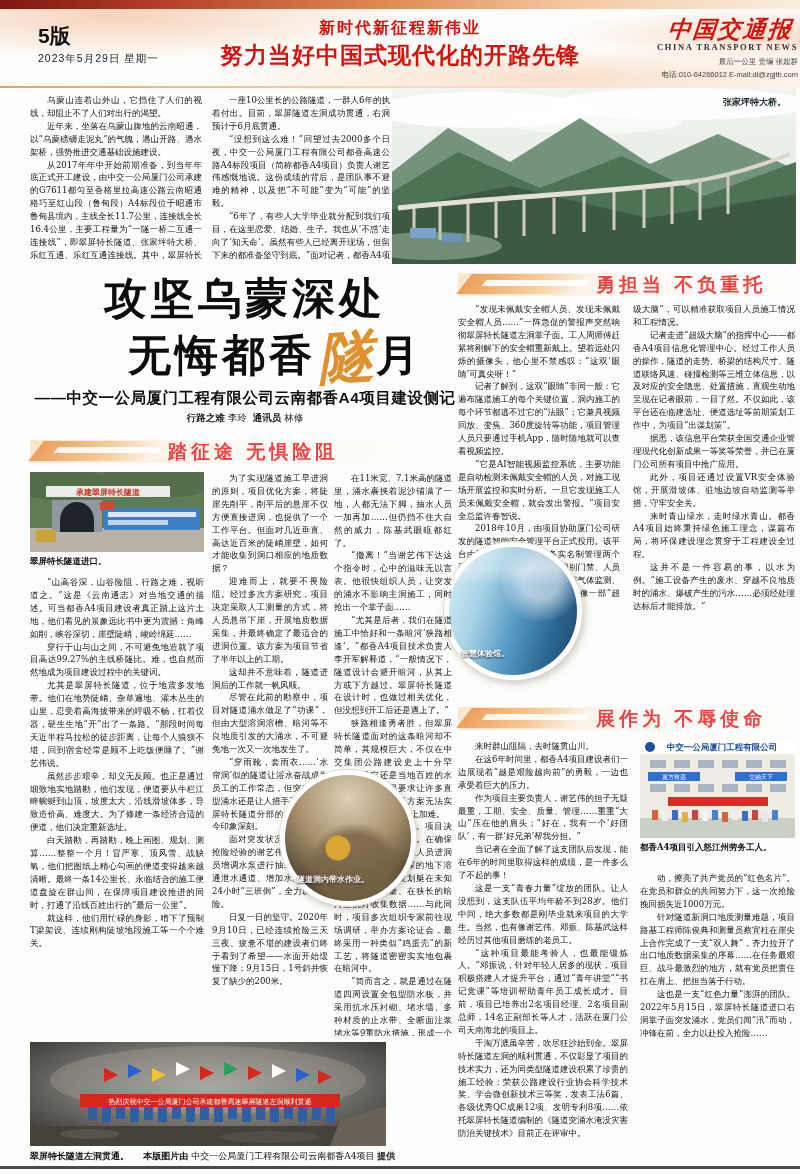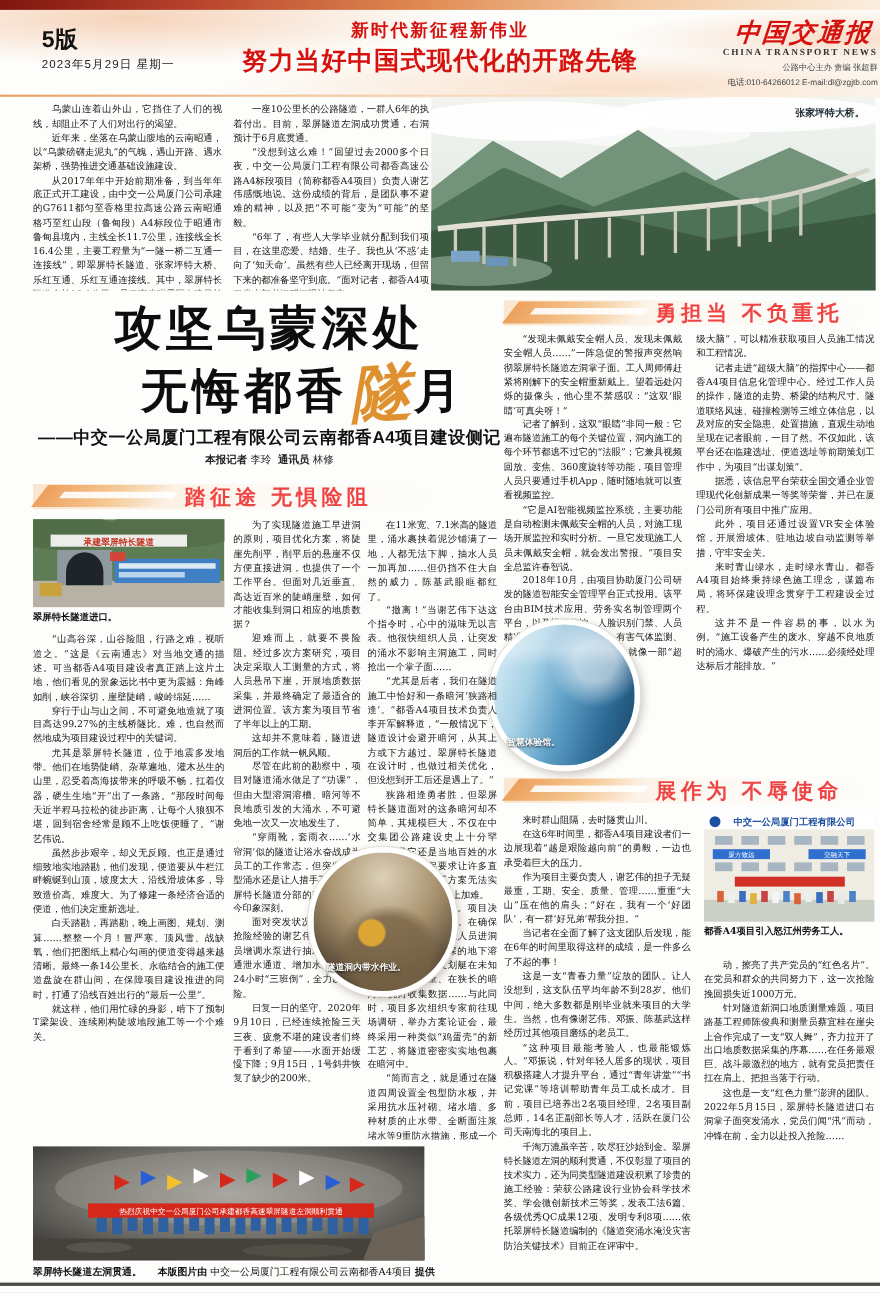--- a/index.html
+++ b/index.html
@@ -75,21 +75,21 @@
   <div class="abs" style="left:0;top:86px;width:800px;height:2px;background:linear-gradient(90deg,#e9a064,#f6d8ba,#fdf2e6);"></div>
 
   <div class="abs page-num" style="left:38px;top:22px;">5版</div>
   <div class="abs page-date" style="left:38px;top:52px;">2023年5月29日 星期一</div>
 
   <div class="abs slogan-s" style="left:190px;top:18px;width:420px;">新时代新征程新伟业</div>
   <div class="abs slogan-l" style="left:150px;top:40px;width:500px;">努力当好中国式现代化的开路先锋</div>
 
   <div class="abs brand" style="left:668px;top:14px;">中国交通报</div>
   <div class="abs brand-en" style="left:648px;top:42px;width:150px;text-align:right;">CHINA TRANSPORT NEWS</div>
-  <div class="abs hdr-small" style="left:598px;top:57px;width:200px;text-align:right;">公路中心主办 责编 张超群</div>
+  <div class="abs hdr-small" style="left:598px;top:57px;width:200px;text-align:right;">最后一公里 责编 张超群</div>
   <div class="abs hdr-small" style="left:568px;top:70px;width:230px;text-align:right;">电话:010-64266012  E-mail:dl@zgjtb.com</div>
 
   <div class="abs bodycol" style="left:30px;top:94px;width:172px;height:170px;">
       <p>乌蒙山连着山外山，它挡住了人们的视线，却阻止不了人们对出行的渴望。</p>
       <p>近年来，坐落在乌蒙山腹地的云南昭通，以“乌蒙磅礴走泥丸”的气魄，遇山开路、遇水架桥，强势推进交通基础设施建设。</p>
       <p>从2017年年中开始前期准备，到当年年底正式开工建设，由中交一公局厦门公司承建的G7611都匀至香格里拉高速公路云南昭通格巧至红山段（鲁甸段）A4标段位于昭通市鲁甸县境内，主线全长11.7公里，连接线全长16.4公里，主要工程量为“一隧一桥二互通一连接线”，即翠屏特长隧道、张家坪特大桥、乐红互通、乐红互通连接线。其中，翠屏特长隧道全长10.1公里，是云南省强震区在建最长公路隧道、中交集团三级子公司独立承建的首座万米长隧，因地震频发、地质复杂，施工难度极大。</p>
     </div>
   <div class="abs bodycol" style="left:212px;top:94px;width:178px;height:170px;">
       <p>一座10公里长的公路隧道，一群人6年的执着付出。目前，翠屏隧道左洞成功贯通，右洞预计于6月底贯通。</p>
       <p>“没想到这么难！”回望过去2000多个日夜，中交一公局厦门工程有限公司都香高速公路A4标段项目（简称都香A4项目）负责人谢艺伟感慨地说。这份成绩的背后，是团队事不避难的精神，以及把“不可能”变为“可能”的坚毅。</p>
@@ -134,21 +134,21 @@
     <div class="abs hero-cap" style="right:10px;top:8px;">张家坪特大桥。</div>
   </div>
 
   <div class="abs" style="left:30px;top:270px;width:430px;height:162px;">
     <div class="abs hl1" style="left:28px;top:0;margin-left:46px;">攻坚乌蒙深处</div>
     <div class="abs" style="left:98px;top:50px;white-space:nowrap;">
       <span class="hl2">无悔都香</span><span class="hl-char">隧</span><span class="hl2">月</span>
     </div>
     <div class="abs hl-sub" style="left:0;top:118px;width:430px;">——中交一公局厦门工程有限公司云南都香A4项目建设侧记</div>
     <div class="abs hl-by" style="left:0;top:142px;width:430px;">
-      <b>本报记者</b>
+      <b>行路之难</b>
       <span>李玲</span>&nbsp;
       <b>通讯员</b>
       <span>林修</span>
     </div>
   </div>
 
   <div class="abs sec" style="left:458px;top:271px;width:337px;">
     <div class="band"></div>
     <div class="wedge"></div>
     <div class="wedge2"></div>
@@ -159,21 +159,21 @@
       <p>记者了解到，这双“眼睛”非同一般：它遍布隧道施工的每个关键位置，洞内施工的每个环节都逃不过它的“法眼”；它兼具视频回放、变焦、360度旋转等功能，项目管理人员只要通过手机App，随时随地就可以查看视频监控。</p>
       <p>“它是AI智能视频监控系统，主要功能是自动检测未佩戴安全帽的人员，对施工现场开展监控和实时分析。一旦它发现施工人员未佩戴安全帽，就会发出警报。”项目安全总监许春智说。</p>
       <p>2018年10月，由项目协助厦门公司研发的隧道智能安全管理平台正式投用。该平台由BIM技术应用、劳务实名制管理两个平台，以及视频监控、人脸识别门禁、人员精准定位、安全步距监测、有害气体监测、洞内语音对讲6大系统组成，就像一部“超级大脑”，可以精准获取项目人员施工情况和工程情况。</p>
       <p>记者走进“超级大脑”的指挥中心——都香A4项目信息化管理中心。经过工作人员的操作，隧道的走势、桥梁的结构尺寸、隧道联络风速、碰撞检测等三维立体信息，以及对应的安全隐患、处置措施，直观生动地呈现在记者眼前，一目了然。不仅如此，该平台还在临建选址、便道选址等前期策划工作中，为项目“出谋划策”。</p>
       <p>据悉，该信息平台荣获全国交通企业管理现代化创新成果一等奖等荣誉，并已在厦门公司所有项目中推广应用。</p>
       <p>此外，项目还通过设置VR安全体验馆，开展滑坡体、驻地边坡自动监测等举措，守牢安全关。</p>
       <p>来时青山绿水，走时绿水青山。都香A4项目始终秉持绿色施工理念，谋篇布局，将环保建设理念贯穿于工程建设全过程。</p>
       <p>这并不是一件容易的事，以水为例。“施工设备产生的废水、穿越不良地质时的涌水、爆破产生的污水……必须经处理达标后才能排放。”</p>
     </div>
 
-  <div class="abs circle circle1" style="left:444px;top:563px;width:128px;height:128px;">
+  <div class="abs circle circle1" style="left:444px;top:542px;width:128px;height:128px;">
     <span class="cap">智慧体验馆。</span>
   </div>
 
   <div class="abs sec" style="left:30px;top:438px;width:374px;">
     <div class="band"></div>
     <div class="wedge"></div>
     <div class="wedge2"></div>
     <div class="t">踏征途  无惧险阻</div>
   </div>
 

